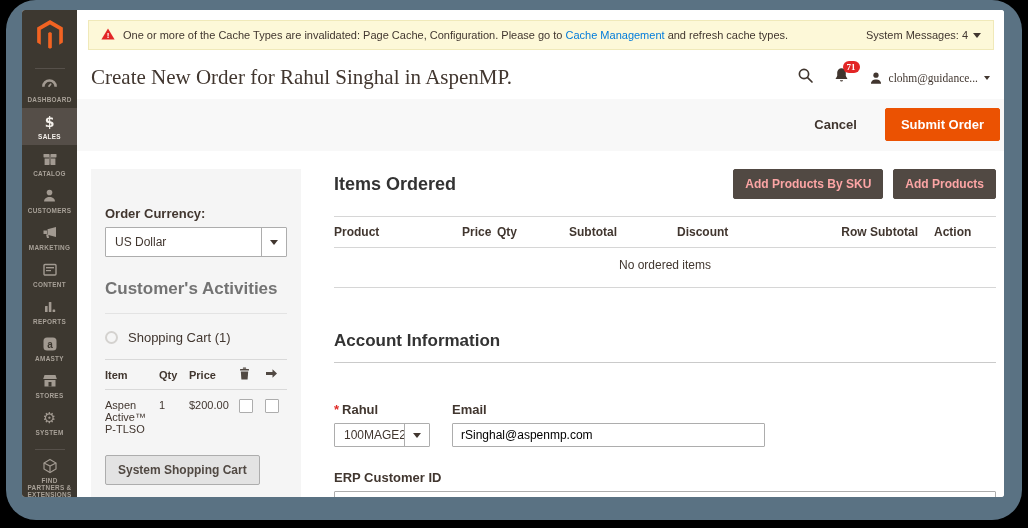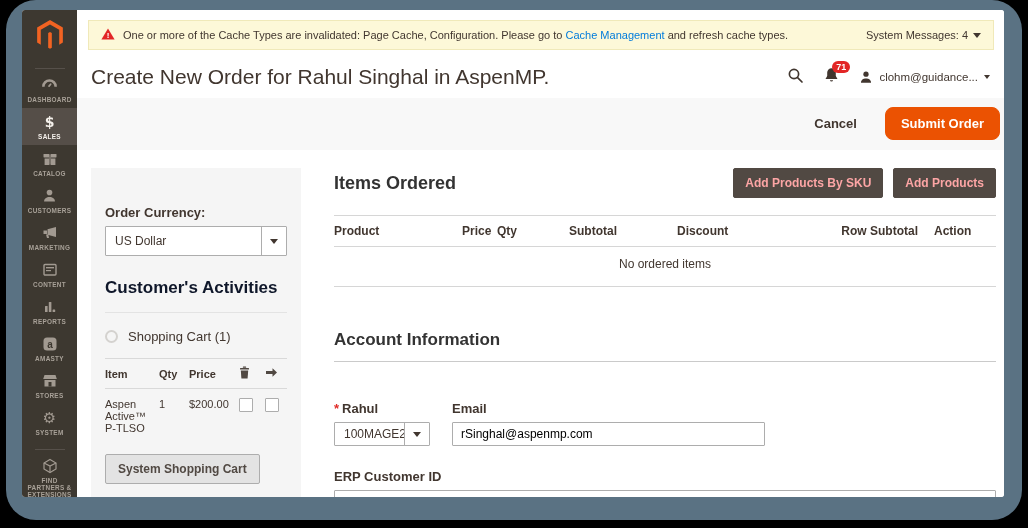--- a/index.html
+++ b/index.html
@@ -22,41 +22,41 @@
 
   
   .maincol { flex:1; display:flex; flex-direction:column; background:#fff; min-width:0; }
 
   .notif { margin:10px 10px 0 11px; height:30px; background:#fdf8d8; border:1px solid #f0e9b9; display:flex; align-items:center; padding:0 12px; font-size:11px; color:#41362f; }
   .notif .txt { flex:1; margin-left:8px; white-space:nowrap; overflow:hidden; }
   .notif a.cachelink { color:#007bdb; text-decoration:none; cursor:pointer; }
   .sysmsg { display:flex; align-items:center; gap:5px; cursor:pointer; font-size:11px; color:#41362f; }
   .caret { width:0; height:0; border-left:4px solid transparent; border-right:4px solid transparent; border-top:5px solid #41362f; display:inline-block; }
 
-  .header-row { display:flex; align-items:center; padding:15px 14px 9px 14px; }
+  .header-row { display:flex; align-items:center; padding:15px 14px 9px 14px;font-family:Liberation Serif, serif; }
   .page-title { font-size:21px; font-weight:400; color:#41362f; flex:1; }
   .hdr-icons { display:flex; align-items:center; gap:20px; }
   .bell-wrap { position:relative; cursor:pointer; }
   .badge { position:absolute; top:-6px; right:-11px; background:#e22626; color:#fff; font-size:9px; font-weight:700; border-radius:8px; padding:1px 4px; line-height:10px; }
   .userbox { display:flex; align-items:center; gap:6px; cursor:pointer; }
   .useremail { font-size:11.5px; color:#41362f; }
 
   .action-bar { background:#f8f8f8; padding:9px 4px 10px; display:flex; justify-content:flex-end; align-items:center; gap:28px; }
   .cancel-link { font-size:13px; font-weight:600; color:#41362f; text-decoration:none; cursor:pointer; }
-  .btn-primary { background:#eb5202; color:#fff; font-size:13px; font-weight:600; border:1px solid #eb5202; border-radius:8px; padding:8px 15px; cursor:pointer; font-family:inherit; }
+  .btn-primary { background:#eb5202; color:#fff; font-size:13px; font-weight:600; border:1px solid #eb5202; border-radius:2px; padding:8px 15px; cursor:pointer; font-family:inherit; }
 
   .content { flex:1; display:flex; padding:18px 8px 0 14px; overflow:hidden; }
 
   
   .left-panel { width:210px; flex-shrink:0; background:#f5f5f5; padding:14px 14px 0; overflow:hidden; color:#41362f; }
   .field-label { font-size:13px; font-weight:600; color:#41362f; margin-bottom:6px; display:block;margin-top:23px; }
   .mselect { background:#fff; border:1px solid #adadad; border-radius:1px; height:30px; display:flex; align-items:center; cursor:pointer; }
   .mselect .val { flex:1; padding:0 9px; font-size:12px; color:#41362f; white-space:nowrap; overflow:hidden; }
   .mselect .car { width:25px; align-self:stretch; border-left:1px solid #adadad; display:flex; align-items:center; justify-content:center; }
-  .panel-h2 { font-size:17px; font-weight:700; color:#0f172a; margin:22px 0 14px; }
+  .panel-h2 { font-size:17px; font-weight:700; color:#737373; margin:22px 0 14px; }
   .hr { border-top:1px solid #e3e3e3; }
   .sect-head { display:flex; align-items:center; gap:10px; margin:16px 0 0; cursor:pointer; }
   .ringicon { width:13px; height:13px; border:2px solid #d4d2cf; border-radius:50%; flex-shrink:0; }
   .sect-title { font-size:13px; color:#41362f; }
   .cart-table { margin-top:14px; font-size:11px; }
   .cart-hrow { display:grid; grid-template-columns:1fr 30px 50px 26px 22px; align-items:center; border-top:1px solid #d9d9d9; border-bottom:1px solid #d9d9d9; padding:7px 0; font-weight:700; color:#41362f; }
   .cart-row { display:grid; grid-template-columns:1fr 30px 50px 26px 22px; align-items:start; padding:9px 0 6px; color:#41362f; }
   .cb { width:14px; height:14px; background:#fff; border:1px solid #adadad; border-radius:1px; display:inline-block; cursor:pointer; }
   .btn-gray { background:#e3e3e3; border:1px solid #adadad; border-radius:2px; color:#514943; font-size:12px; font-weight:600; padding:7px 12px; margin:14px 0 22px; cursor:pointer; font-family:inherit; }
 

